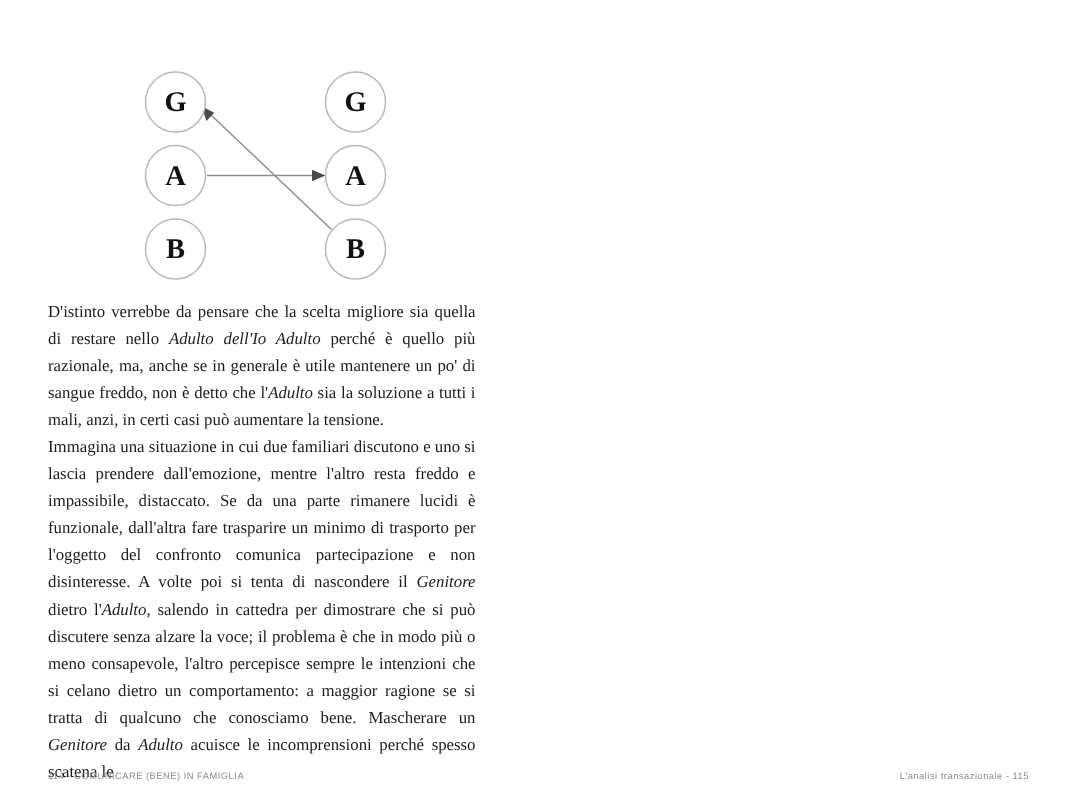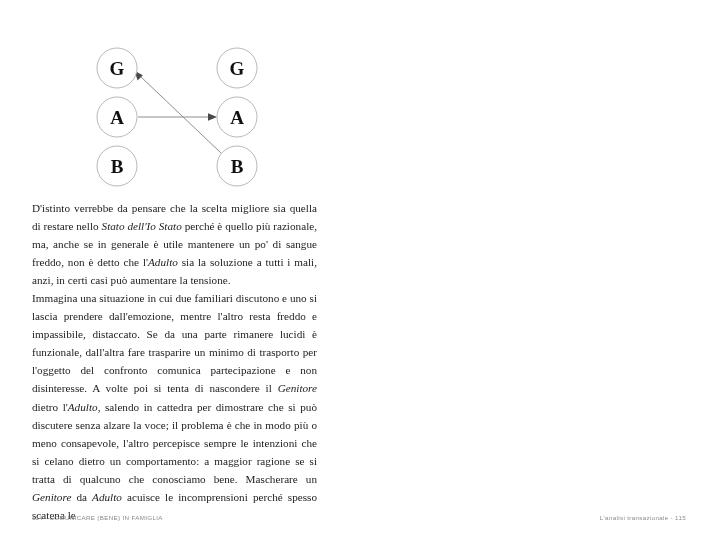--- a/index.html
+++ b/index.html
@@ -136,21 +136,21 @@
           <text class="node-label" x="205" y="83.5">A</text>
         </g>
         <g>
           <circle class="node-circle" cx="205" cy="132" r="20"></circle>
           <text class="node-label" x="205" y="132.5">B</text>
         </g>
       </svg>
     </div>
 
     <div class="col col-left">
-      <p>D'istinto verrebbe da pensare che la scelta migliore sia quella di restare nello <em>Stato dell'Io Stato</em> perché è quello più razionale, ma, anche se in generale è utile mantenere un po' di sangue freddo, non è detto che l'<em>Adulto</em> sia la soluzione a tutti i mali, anzi, in certi casi può aumentare la tensione.</p>
+      <p>D'istinto verrebbe da pensare che la scelta migliore sia quella di restare nello <em>Adulto dell'Io Adulto</em> perché è quello più razionale, ma, anche se in generale è utile mantenere un po' di sangue freddo, non è detto che l'<em>Adulto</em> sia la soluzione a tutti i mali, anzi, in certi casi può aumentare la tensione.</p>
       <p>Immagina una situazione in cui due familiari discutono e uno si lascia prendere dall'emozione, mentre l'altro resta freddo e impassibile, distaccato. Se da una parte rimanere lucidi è funzionale, dall'altra fare trasparire un minimo di trasporto per l'oggetto del confronto comunica partecipazione e non disinteresse. A volte poi si tenta di nascondere il <em>Genitore</em> dietro l'<em>Adulto</em>, salendo in cattedra per dimostrare che si può discutere senza alzare la voce; il problema è che in modo più o meno consapevole, l'altro percepisce sempre le intenzioni che si celano dietro un comportamento: a maggior ragione se si tratta di qualcuno che conosciamo bene. Mascherare un <em>Genitore</em> da <em>Adulto</em> acuisce le incomprensioni perché spesso scatena le</p>
     </div>
 
     <div class="folio folio-left">114 - COMUNICARE (BENE) IN FAMIGLIA</div>
   </div>
 
   <div class="page page-right">
 
     <div class="folio folio-right">L'analisi transazionale - 115</div>
   </div>

